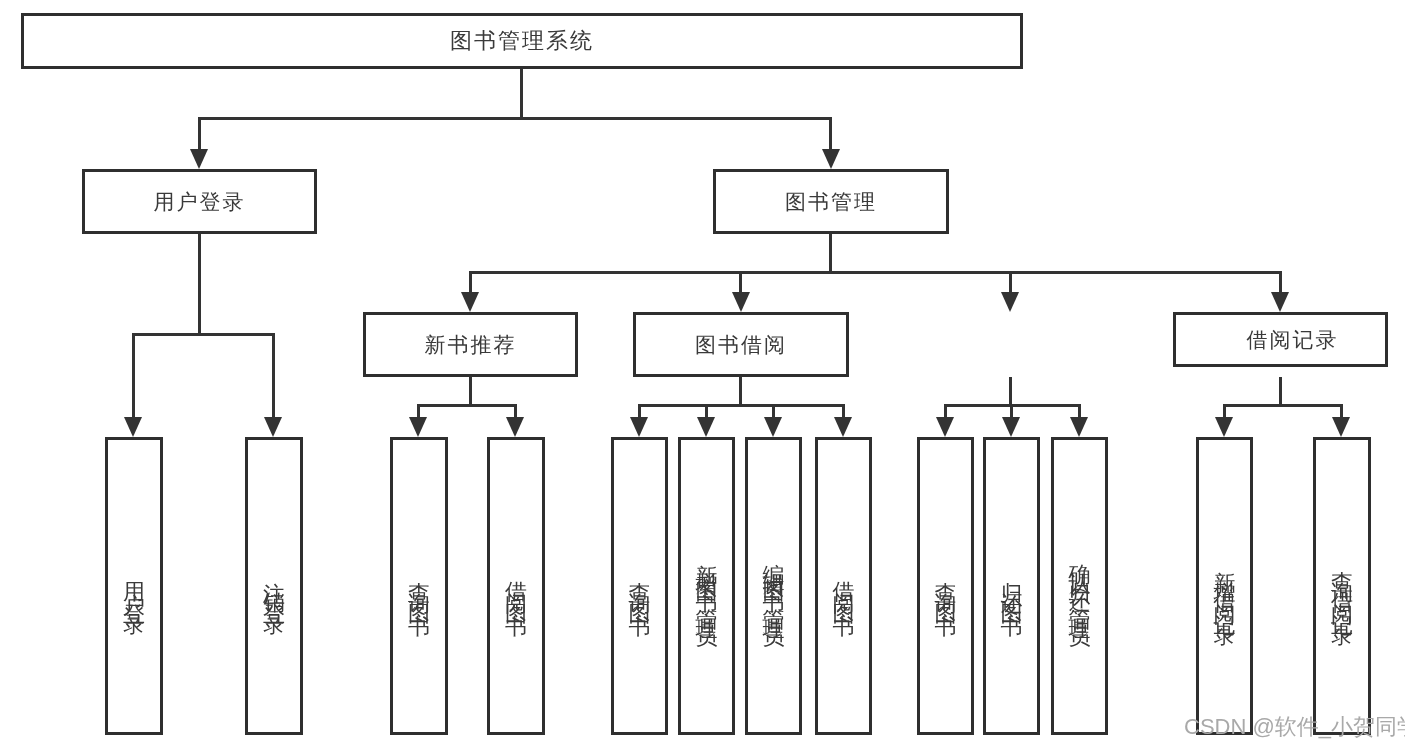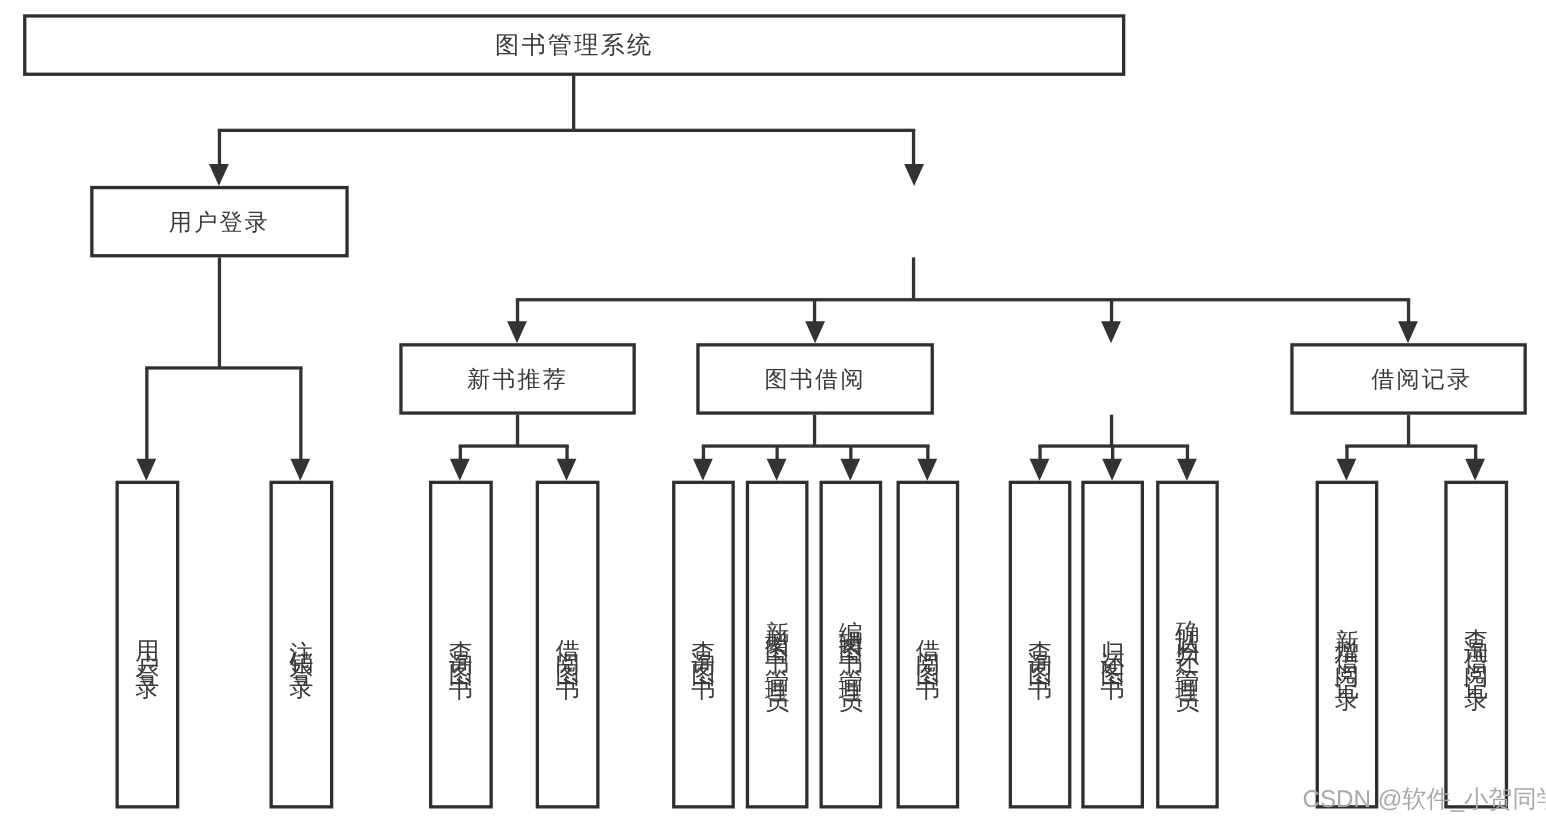--- a/index.html
+++ b/index.html
@@ -56,28 +56,31 @@
 
 <div id="stage">
 
   <div class="box h root" style="left:21px;top:13px;width:1002px;height:56px;">
     <span>图书管理系统</span>
   </div>
 
   <div class="box h" style="left:82px;top:169px;width:235px;height:65px;">
     <span>用户登录</span>
   </div>
+  <div class="box h" style="left:713px;top:169px;width:236px;height:65px;">
+    <span>图书管理</span>
+  </div>
 
   <div class="box h" style="left:633px;top:312px;width:216px;height:65px;">
     <span>图书借阅</span>
   </div>
   <div class="box h" style="left:363px;top:312px;width:215px;height:65px;">
     <span>新书推荐</span>
   </div>
-  <div class="box h" style="left:1173px;top:312px;width:215px;height:65px;padding-left:24px;">
+  <div class="box h" style="left:1173px;top:312px;width:215px;height:55px;padding-left:24px;">
     <span>借阅记录</span>
   </div>
 
   <div class="box v" style="left:105px;top:437px;width:58px;height:298px;">
     <span>用户登录</span>
   </div>
   <div class="box v" style="left:245px;top:437px;width:58px;height:298px;">
     <span>注销登录</span>
   </div>
 

